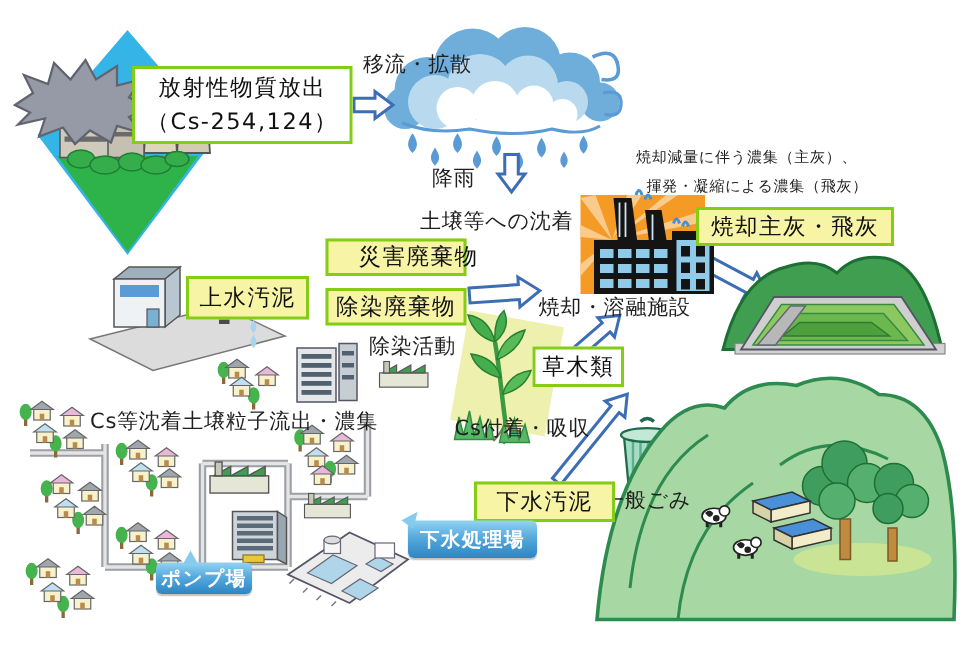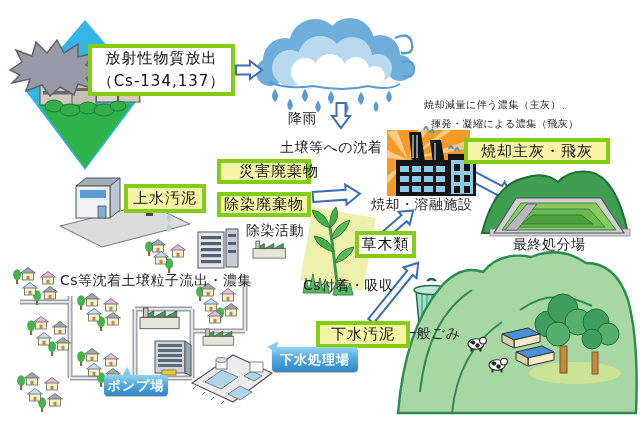--- a/index.html
+++ b/index.html
@@ -2,21 +2,21 @@
 <html><head>
 <meta charset="utf-8">
 <style>
   html,body{margin:0;padding:0;background:#fff;}
   #stage{position:relative;width:640px;height:431px;background:#ffffff;overflow:hidden;
          font-family:"DejaVu Sans",sans-serif;}
   #art{position:absolute;left:0;top:0;}
   .lbl{position:absolute;font-size:14px;color:#1f1f1f;white-space:nowrap;letter-spacing:.5px;}
   .lbl.small{font-size:10px;}
   .box{position:absolute;display:flex;align-items:center;justify-content:center;
-       border:4px solid #84cc16;background:#f8f4a6;color:#111;font-size:15px;
+       border:2px solid #84cc16;background:#f8f4a6;color:#111;font-size:15px;
        box-sizing:border-box;white-space:nowrap;letter-spacing:1px;}
   .box.white{background:#ffffff;}
   .release{flex-direction:column;line-height:1.55;font-size:15px;letter-spacing:1px;}
   .callout{position:absolute;display:flex;align-items:center;justify-content:center;
        color:#fff;font-weight:bold;font-size:13px;letter-spacing:1px;white-space:nowrap;
        background:linear-gradient(180deg,#93d3f2 0%,#55aadd 45%,#2d85c3 100%);
        border-radius:4px;box-shadow:0 1px 1px rgba(0,0,0,.25);box-sizing:border-box;}
   .callout::after{content:"";position:absolute;width:0;height:0;}
   .pt-left::after{left:-9px;top:4px;border:5px solid transparent;border-left:0;
        border-right:10px solid #4d9fd4;}
@@ -332,40 +332,40 @@
     </g>
     <g>
       <use href="#cow" transform="translate(467,336)"></use>
       <use href="#cow" transform="translate(488,357)"></use>
     </g>
   </g>
 </svg>
 
 <div class="box white release" style="left:88px;top:44px;width:147px;height:52px;">
   <span>放射性物質放出</span>
-  <span>（Cs-134,137）</span>
+  <span>（Cs-254,124）</span>
 </div>
 
+<div class="lbl" style="left:242px;top:34px;">移流・拡散</div>
 <div class="lbl" style="left:288px;top:110px;">降雨</div>
 <div class="lbl" style="left:280px;top:139px;">土壌等への沈着</div>
 
 <div class="box" style="left:217px;top:159px;width:94px;height:25px;padding-left:30px;">災害廃棄物</div>
 <div class="box" style="left:217px;top:192px;width:94px;height:25px;">除染廃棄物</div>
 <div class="lbl" style="left:246px;top:222px;">除染活動</div>
 
 <div class="box" style="left:124px;top:184px;width:82px;height:29px;">上水汚泥</div>
 
 <div class="lbl" style="left:60px;top:272px;">Cs等沈着土壌粒子流出・濃集</div>
 
 <div class="lbl small" style="left:424px;top:98px;">焼却減量に伴う濃集（主灰）、</div>
 <div class="lbl small" style="left:431px;top:117px;">揮発・凝縮による濃集（飛灰）</div>
 
-<div class="box" style="left:464px;top:138px;width:146px;height:26px;">焼却主灰・飛灰</div>
-<div class="lbl" style="left:371px;top:196px;">焼却・溶融施設</div>
-<div class="lbl" style="left:513px;top:236px;">最終処分場</div>
+<div class="box" style="left:464px;top:138px;width:132px;height:26px;">焼却主灰・飛灰</div>
+<div class="lbl" style="left:359px;top:196px;">焼却・溶融施設</div>
 
 <div class="box white" style="left:355px;top:231px;width:61px;height:27px;">草木類</div>
 <div class="lbl" style="left:303px;top:277px;">Cs付着・吸収</div>
 <div class="lbl" style="left:402px;top:325px;">一般ごみ</div>
 
 <div class="box" style="left:316px;top:321px;width:94px;height:27px;">下水汚泥</div>
 
 <div class="callout pt-upleft" style="left:272px;top:347px;width:86px;height:25px;">下水処理場</div>
 <div class="callout pt-up" style="left:104px;top:375px;width:64px;height:21px;">ポンプ場</div>
 

